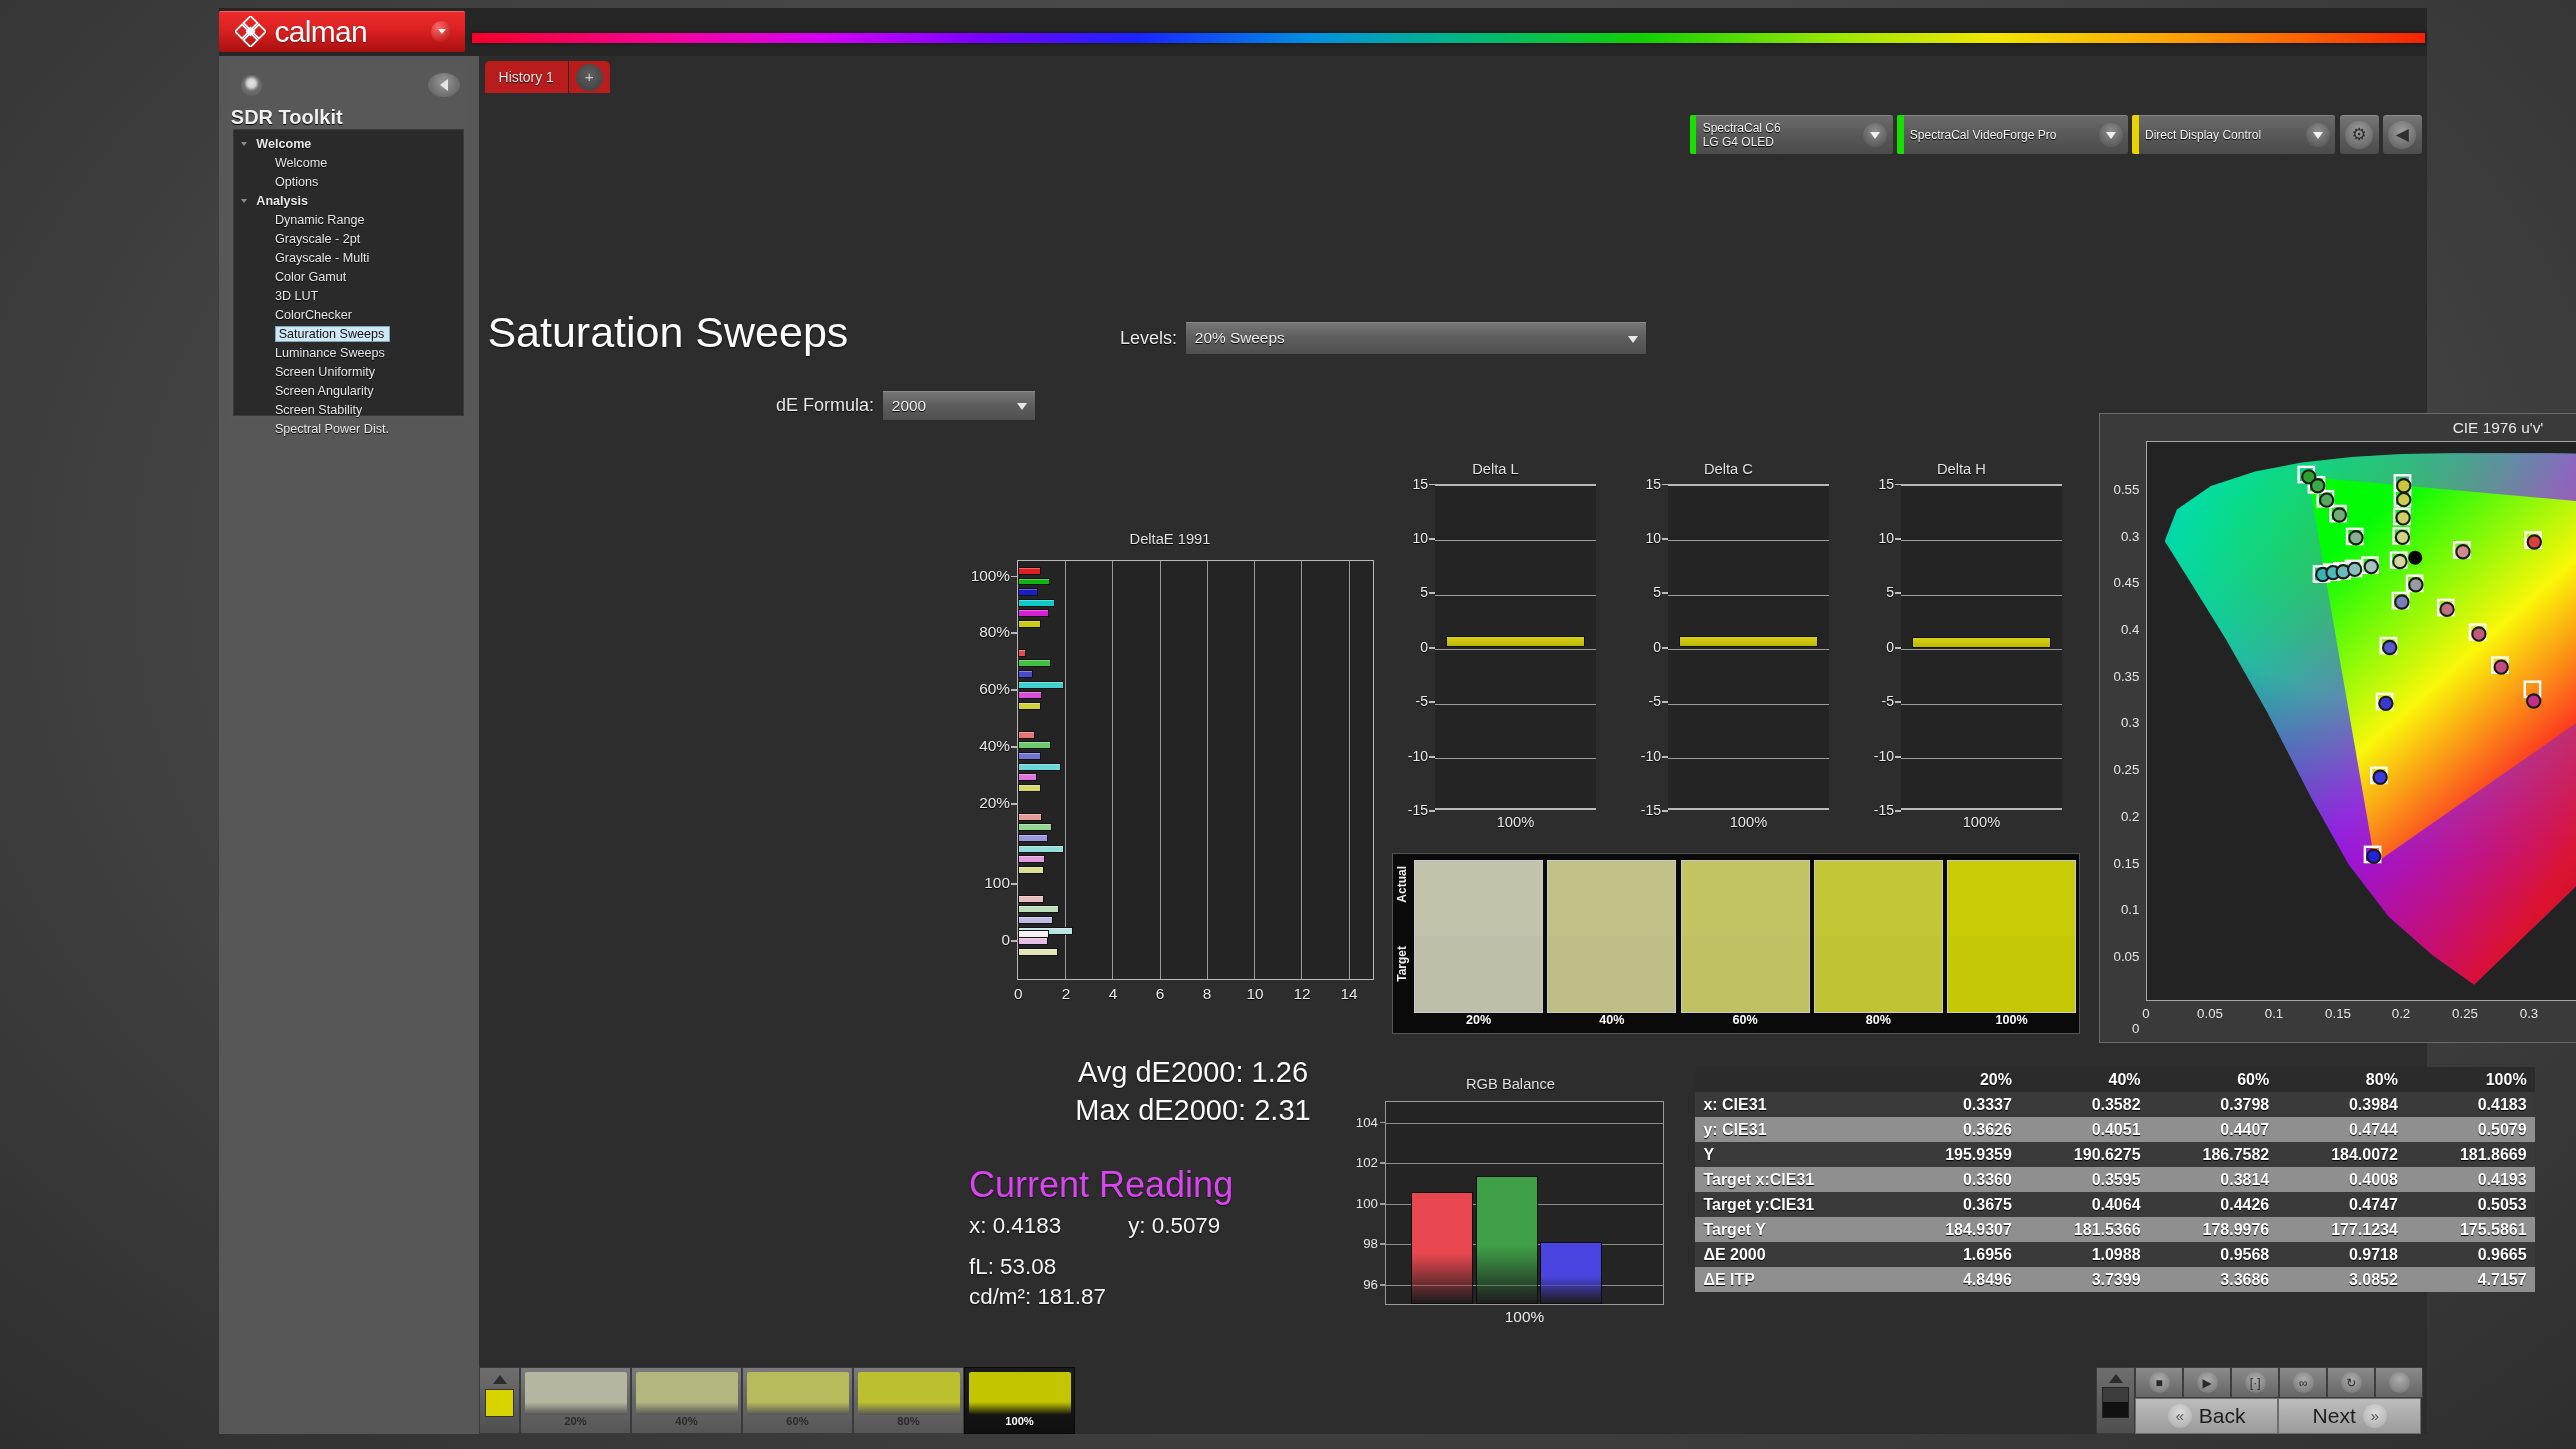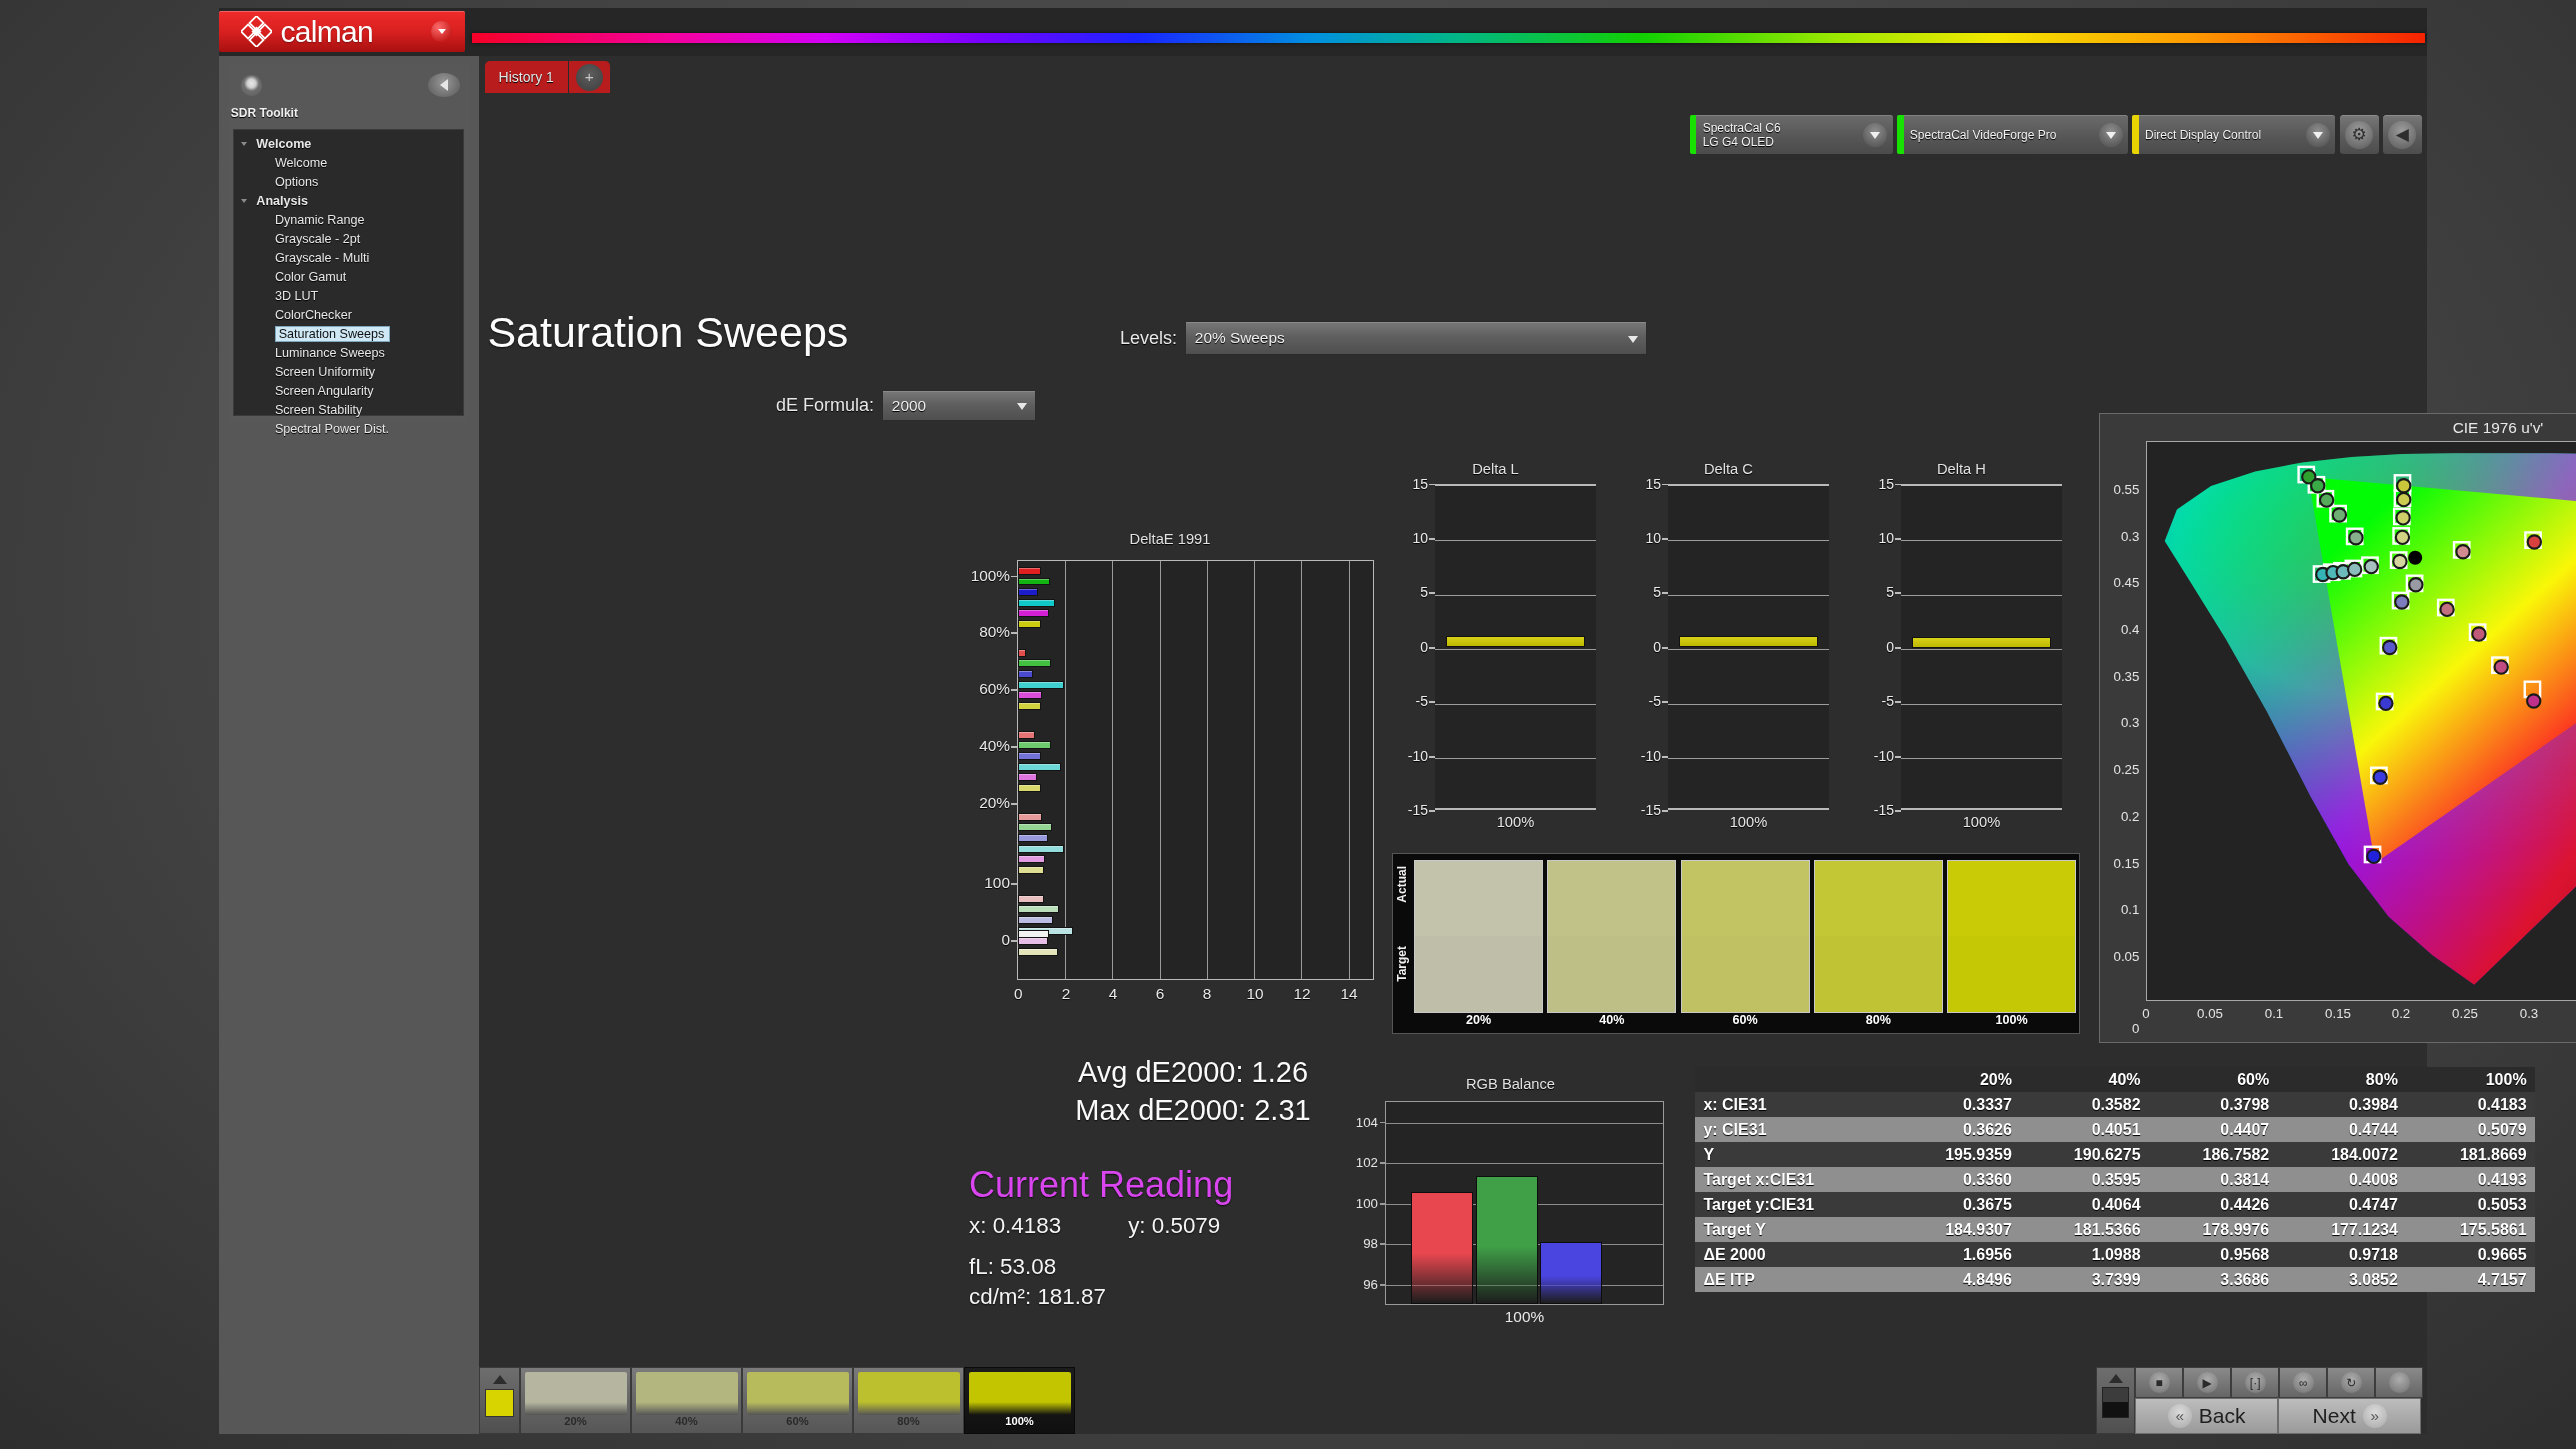--- a/index.html
+++ b/index.html
@@ -20,21 +20,21 @@
     width: 2208px; height: 1426px;
     background: #2d2d2d;
   }
 
   
   #titlebar { position:absolute; left:0; top:0; width:100%; height:48px; background:#262626; }
   #logo-btn {
     position:absolute; left:0; top:2.8px; width:246px; height:41px;
     background: linear-gradient(180deg,#ef2b2b 0%, #d81f1f 52%, #a81010 100%);
     border-radius: 2.1px;
-    display:flex; align-items:center; gap:8.4px; padding-left:22px;
+    display:flex; align-items:center; gap:8.4px; padding-left:16px;
     box-shadow: inset 0 0.7px 0 rgba(255,255,255,.35);
   }
   #logo-mark { width:31px; height:31px; position:relative; flex:0 0 auto; }
   #logo-text {
     font-size: 30px; color:#fff; letter-spacing:-0.7px; font-weight:400;
     text-shadow: 0 0.7px 1.4px rgba(0,0,0,.35);
   }
   #logo-caret {
     position:absolute; right:12.6px; top:9.8px; width:21px; height:21px; border-radius:50%;
     background: radial-gradient(circle at 35% 30%, #ff6a6a, #c41b1b 75%);
@@ -66,21 +66,21 @@
   #sb-collapse {
     position:absolute; right:9.8px; top:8.4px; width:32px; height:24px; border-radius:50%;
     background: radial-gradient(circle at 50% 40%, #9a9a9a, #6b6b6b 70%);
     display:flex;align-items:center;justify-content:center;
   }
   #sb-collapse i {
     width:0;height:0;border-top:6.3px solid transparent;border-bottom:6.3px solid transparent;
     border-right:8.4px solid #e6e6e6;
   }
   #sb-title {
-    position:absolute; left:2.8px; top:41px; font-size:12px; color:#f0f0f0; font-weight:bold;
+    position:absolute; left:2.8px; top:41px; font-size:20px; color:#f0f0f0; font-weight:bold;
     text-shadow:0 0.7px 0.7px #000;
   }
   #tree {
     position:absolute; left:4.9px; top:64px; width:231px; height:287px;
     background:#2a2a2a; border:0.7px solid #3a3a3a; padding-top:4.9px;
   }
   .tnode { height:19px; display:flex; align-items:center; position:relative; }
   .tnode .twist {
     position:absolute; left:7px; top:7.7px; width:0; height:0;
     border-left:3.5px solid transparent; border-right:3.5px solid transparent;

